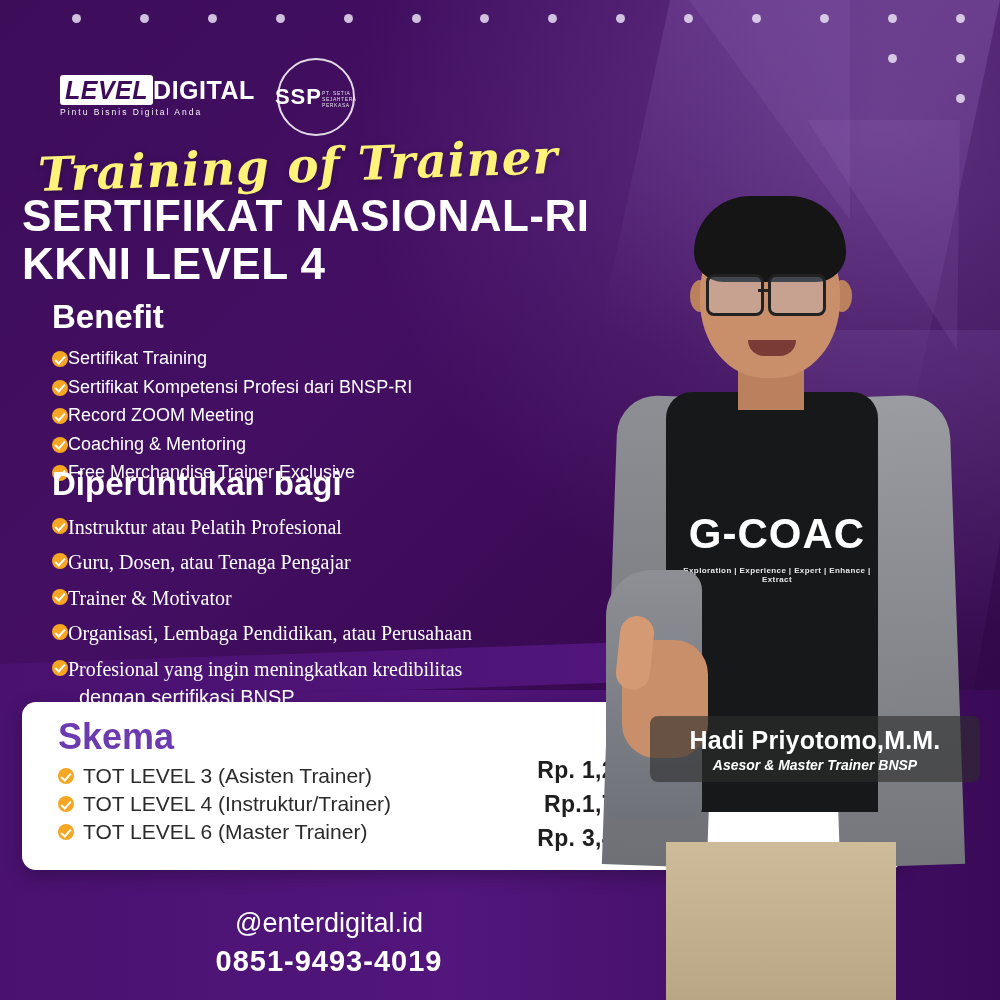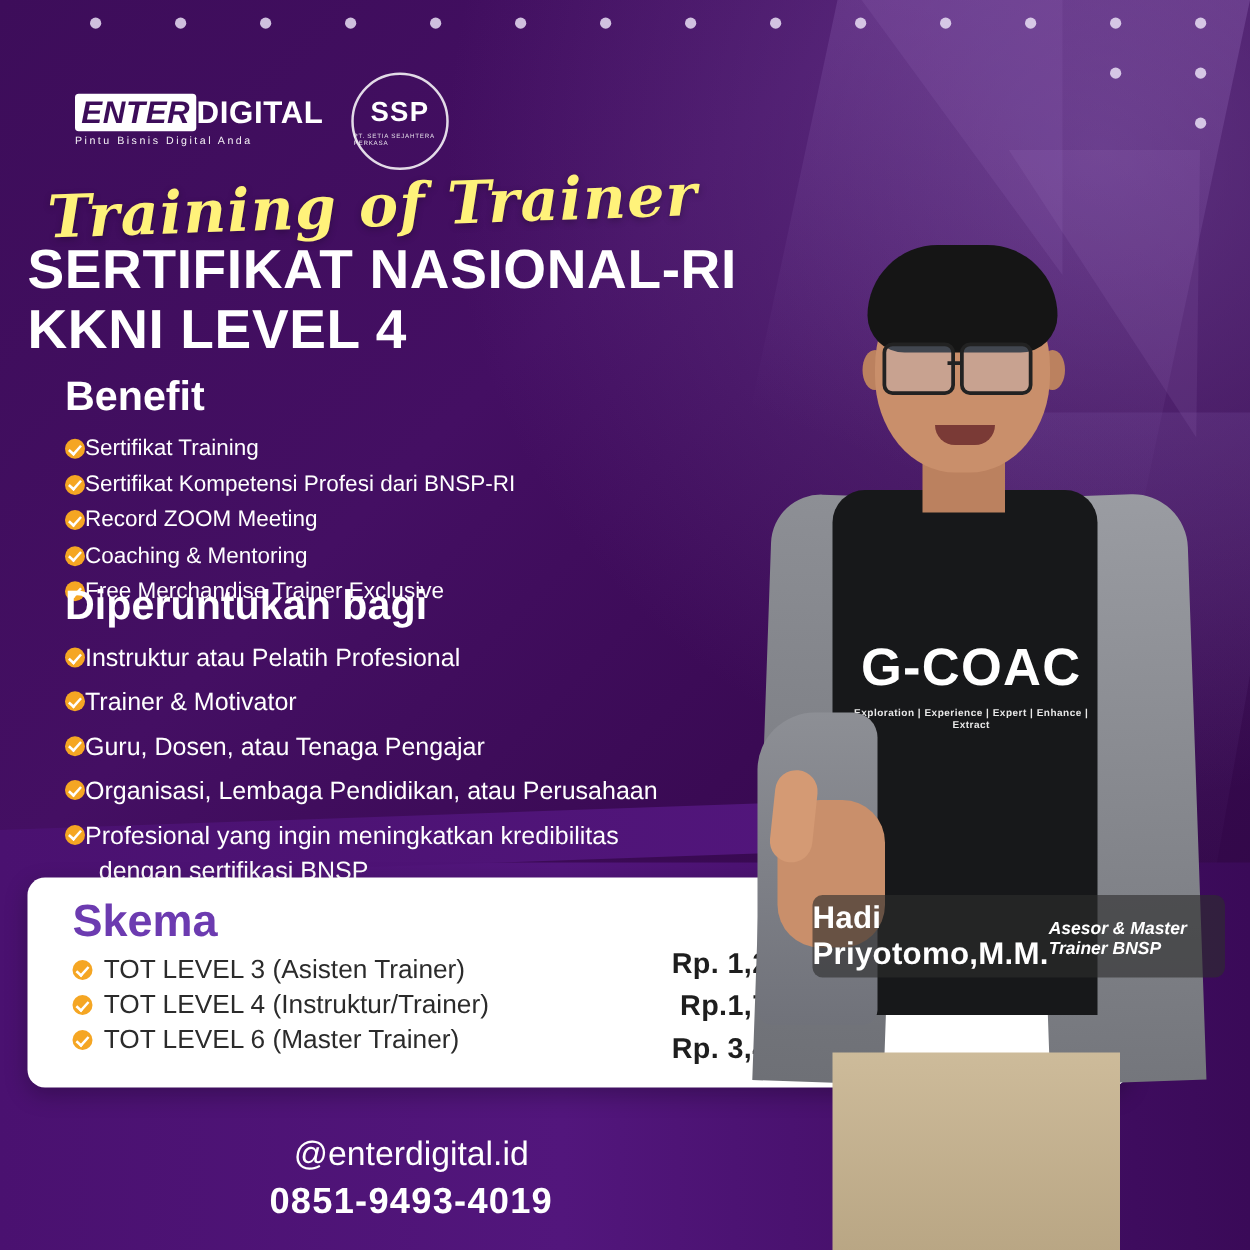--- a/index.html
+++ b/index.html
@@ -63,21 +63,21 @@
   .logos{position:absolute;top:58px;left:60px;display:flex;align-items:center;gap:22px;z-index:6;}
   .logo-enter{color:#fff;line-height:1;}
   .logo-enter .l1{font-size:25px;font-weight:bold;letter-spacing:.5px;}
   .logo-enter .l1 .boxed{
     background:#fff;color:#3d0d5a;padding:1px 5px;border-radius:3px;font-style:italic;
   }
   .logo-enter .l2{font-size:8.5px;letter-spacing:2.0px;margin-top:5px;opacity:.95;}
   .ssp{
     width:74px;height:74px;border-radius:50%;
     border:2px solid rgba(255,255,255,.85);
-    display:flex;flex-direction:column;align-items:center;justify-content:center;
+    display:flex;flex-direction:row;align-items:center;justify-content:center;
     color:#fff;
   }
   .ssp .s1{font-size:22px;font-weight:bold;letter-spacing:1px;}
   .ssp .s2{font-size:5px;letter-spacing:.6px;margin-top:3px;opacity:.85;}
 
   
   .script{
     position:absolute;top:138px;left:38px;z-index:6;
     color:#fff27a;font-size:47px;
     font-family:"DejaVu Serif", serif;
@@ -106,21 +106,21 @@
   }
   .benefit ul.list li{font-size:18px;margin-bottom:3px;}
   .tick{
     flex:0 0 auto;width:16px;height:16px;border-radius:50%;
     background:#f5a623;position:relative;margin-top:5px;
   }
   .tick:after{
     content:"";position:absolute;left:5px;top:2.5px;width:4px;height:8px;
     border:solid #fff;border-width:0 2px 2px 0;transform:rotate(42deg);
   }
-  .bagi ul.list li{font-size:20px;margin-bottom:7px;}
+  .bagi ul.list li{font-size:20px;margin-bottom:7px;font-family:Liberation Serif, serif;}
   .sub-line{padding-left:27px;font-size:20px;color:#fff;margin-top:-4px;}
 
   
   .card{
     position:absolute;left:22px;top:702px;width:880px;height:168px;
     background:#ffffff;border-radius:14px;z-index:7;
     box-shadow:0 6px 18px rgba(0,0,0,.25);
   }
   .card h3{
     margin:14px 0 6px 36px;font-size:36px;font-weight:bold;color:#6c3bb0;
@@ -133,21 +133,21 @@
   .rows .tick{margin-top:0;}
   .prices{
     position:absolute;right:215px;top:55px;text-align:right;
   }
   .prices div{font-size:23px;font-weight:bold;color:#1e1e1e;margin-bottom:7px;letter-spacing:.3px;}
 
   
   .plate{
     position:absolute;left:650px;top:716px;width:330px;height:66px;z-index:9;
     background:rgba(45,45,45,.62);border-radius:8px;
-    display:flex;align-items:center;justify-content:center;
+    display:flex;flex-direction:column;align-items:center;justify-content:center;
     color:#fff;
   }
   .plate .nm{font-size:25px;font-weight:bold;letter-spacing:.2px;}
   .plate .rl{font-size:14px;font-style:italic;font-weight:bold;margin-top:2px;}
 
   
   .contact{
     position:absolute;left:0;bottom:22px;width:848px;text-align:center;z-index:9;
     color:#fff;
   }
@@ -236,21 +236,21 @@
     <span class="dot" style="left:888px;top:14px"></span>
     <span class="dot" style="left:956px;top:14px"></span>
     <span class="dot" style="left:956px;top:54px"></span>
     <span class="dot" style="left:888px;top:54px"></span>
     <span class="dot" style="left:956px;top:94px"></span>
   </div>
 
   <div class="logos">
     <div class="logo-enter">
       <div class="l1">
-        <span class="boxed">ENTER</span><span>DIGITAL</span>
+        <span class="boxed">LEVEL</span><span>DIGITAL</span>
       </div>
       <div class="l2">Pintu Bisnis Digital Anda</div>
     </div>
     <div class="ssp">
       <div class="s1">SSP</div>
       <div class="s2">PT. SETIA SEJAHTERA PERKASA</div>
     </div>
   </div>
 
   <div class="person">
@@ -310,25 +310,25 @@
 
   <div class="sec bagi">
     <h2>Diperuntukan bagi</h2>
     <ul class="list">
       <li>
           <span class="tick"></span>
           <span>Instruktur atau Pelatih Profesional</span>
         </li>
       <li>
           <span class="tick"></span>
+          <span>Guru, Dosen, atau Tenaga Pengajar</span>
+        </li>
+      <li>
+          <span class="tick"></span>
           <span>Trainer &amp; Motivator</span>
-        </li>
-      <li>
-          <span class="tick"></span>
-          <span>Guru, Dosen, atau Tenaga Pengajar</span>
         </li>
       <li>
           <span class="tick"></span>
           <span>Organisasi, Lembaga Pendidikan, atau Perusahaan</span>
         </li>
       <li>
           <span class="tick"></span>
           <span>Profesional yang ingin meningkatkan kredibilitas</span>
         </li>
     </ul>

